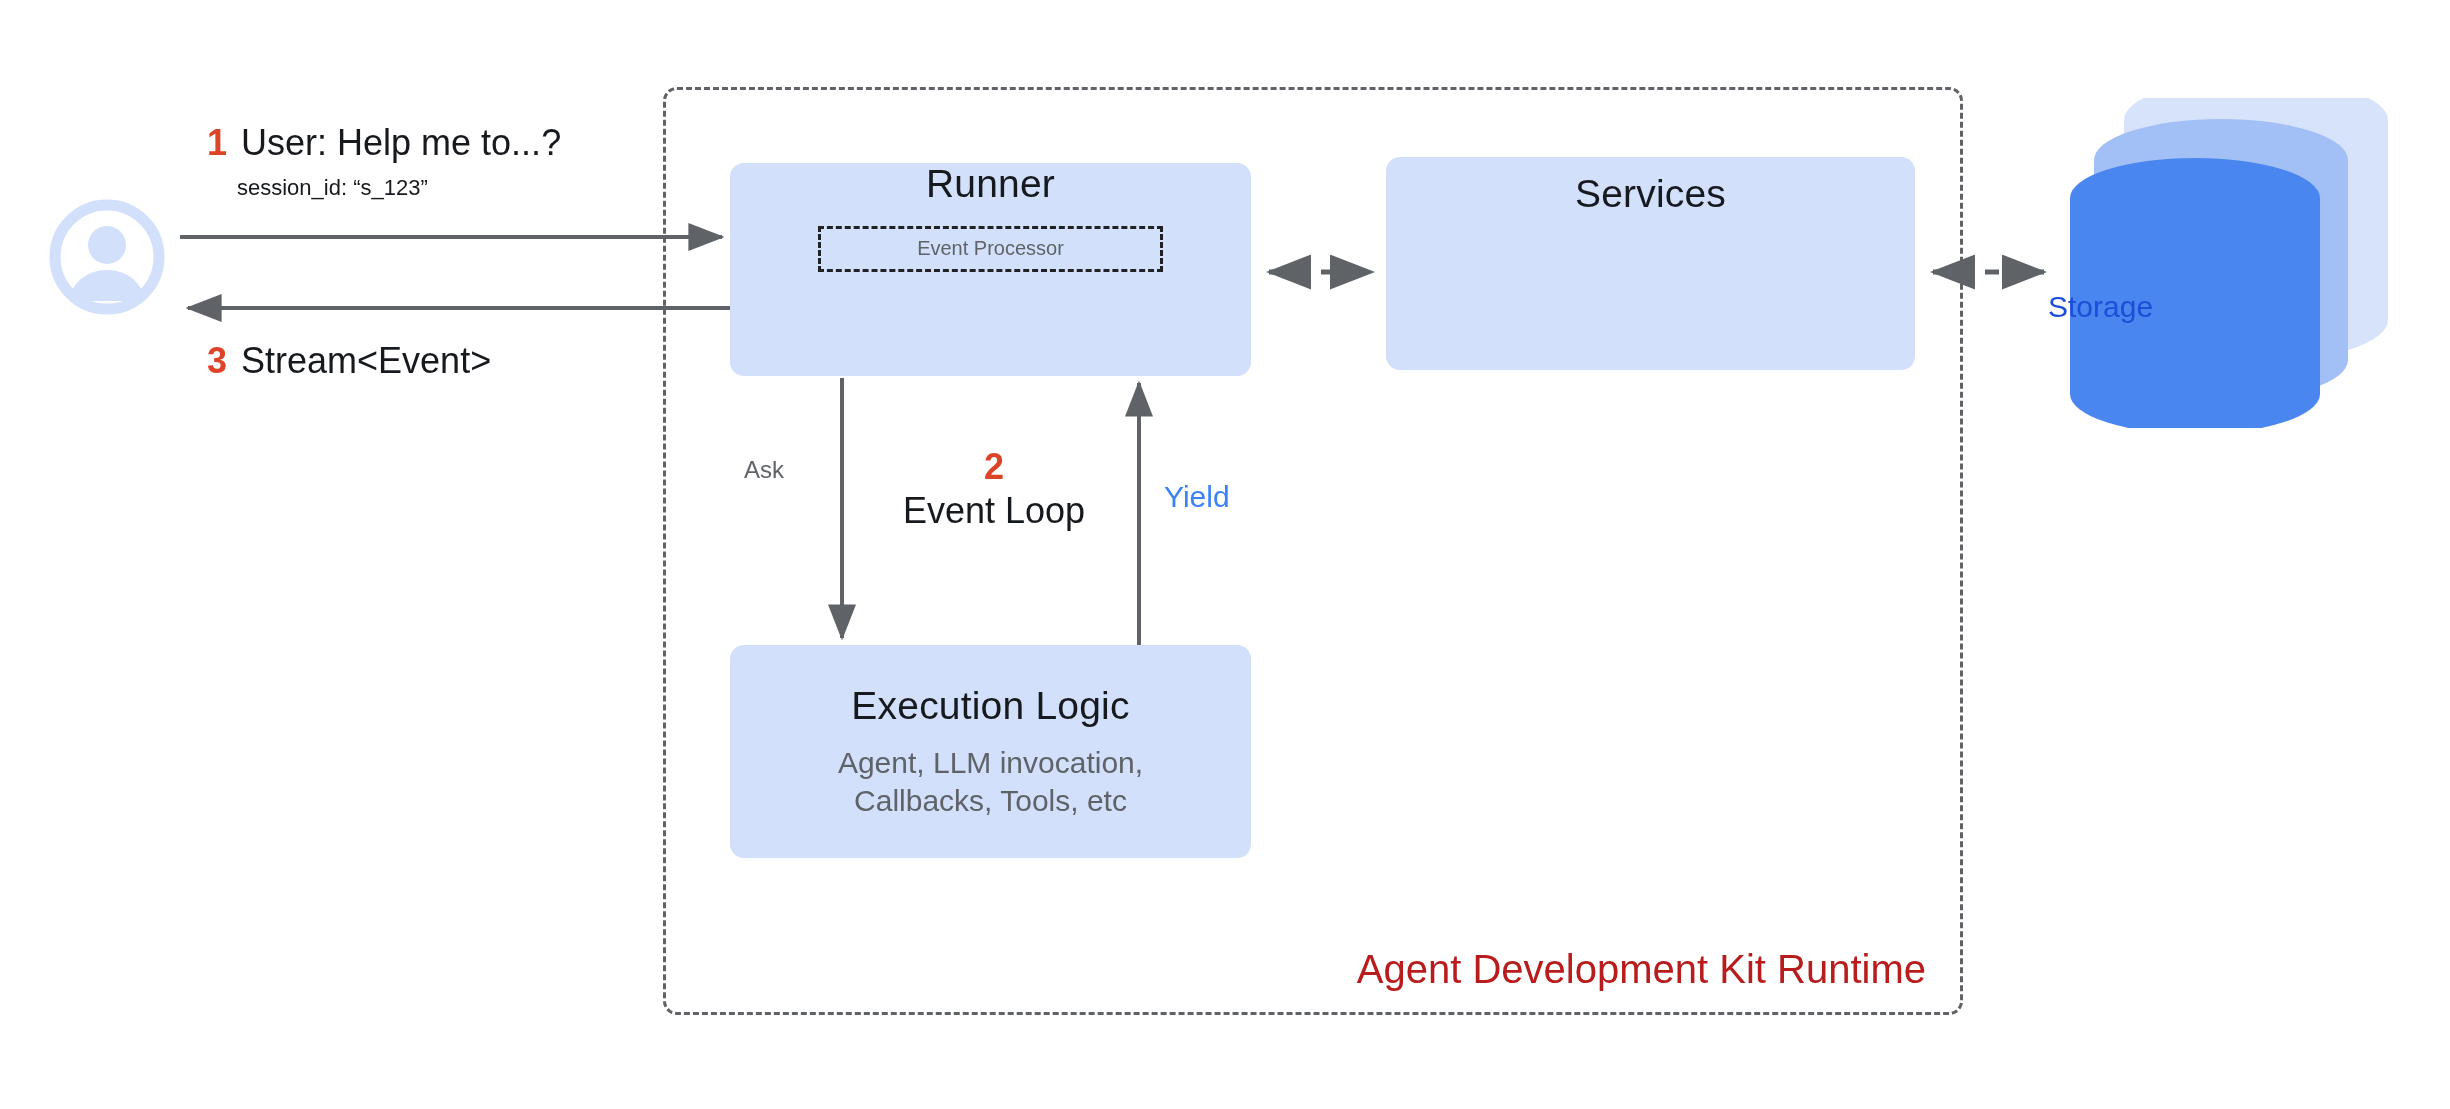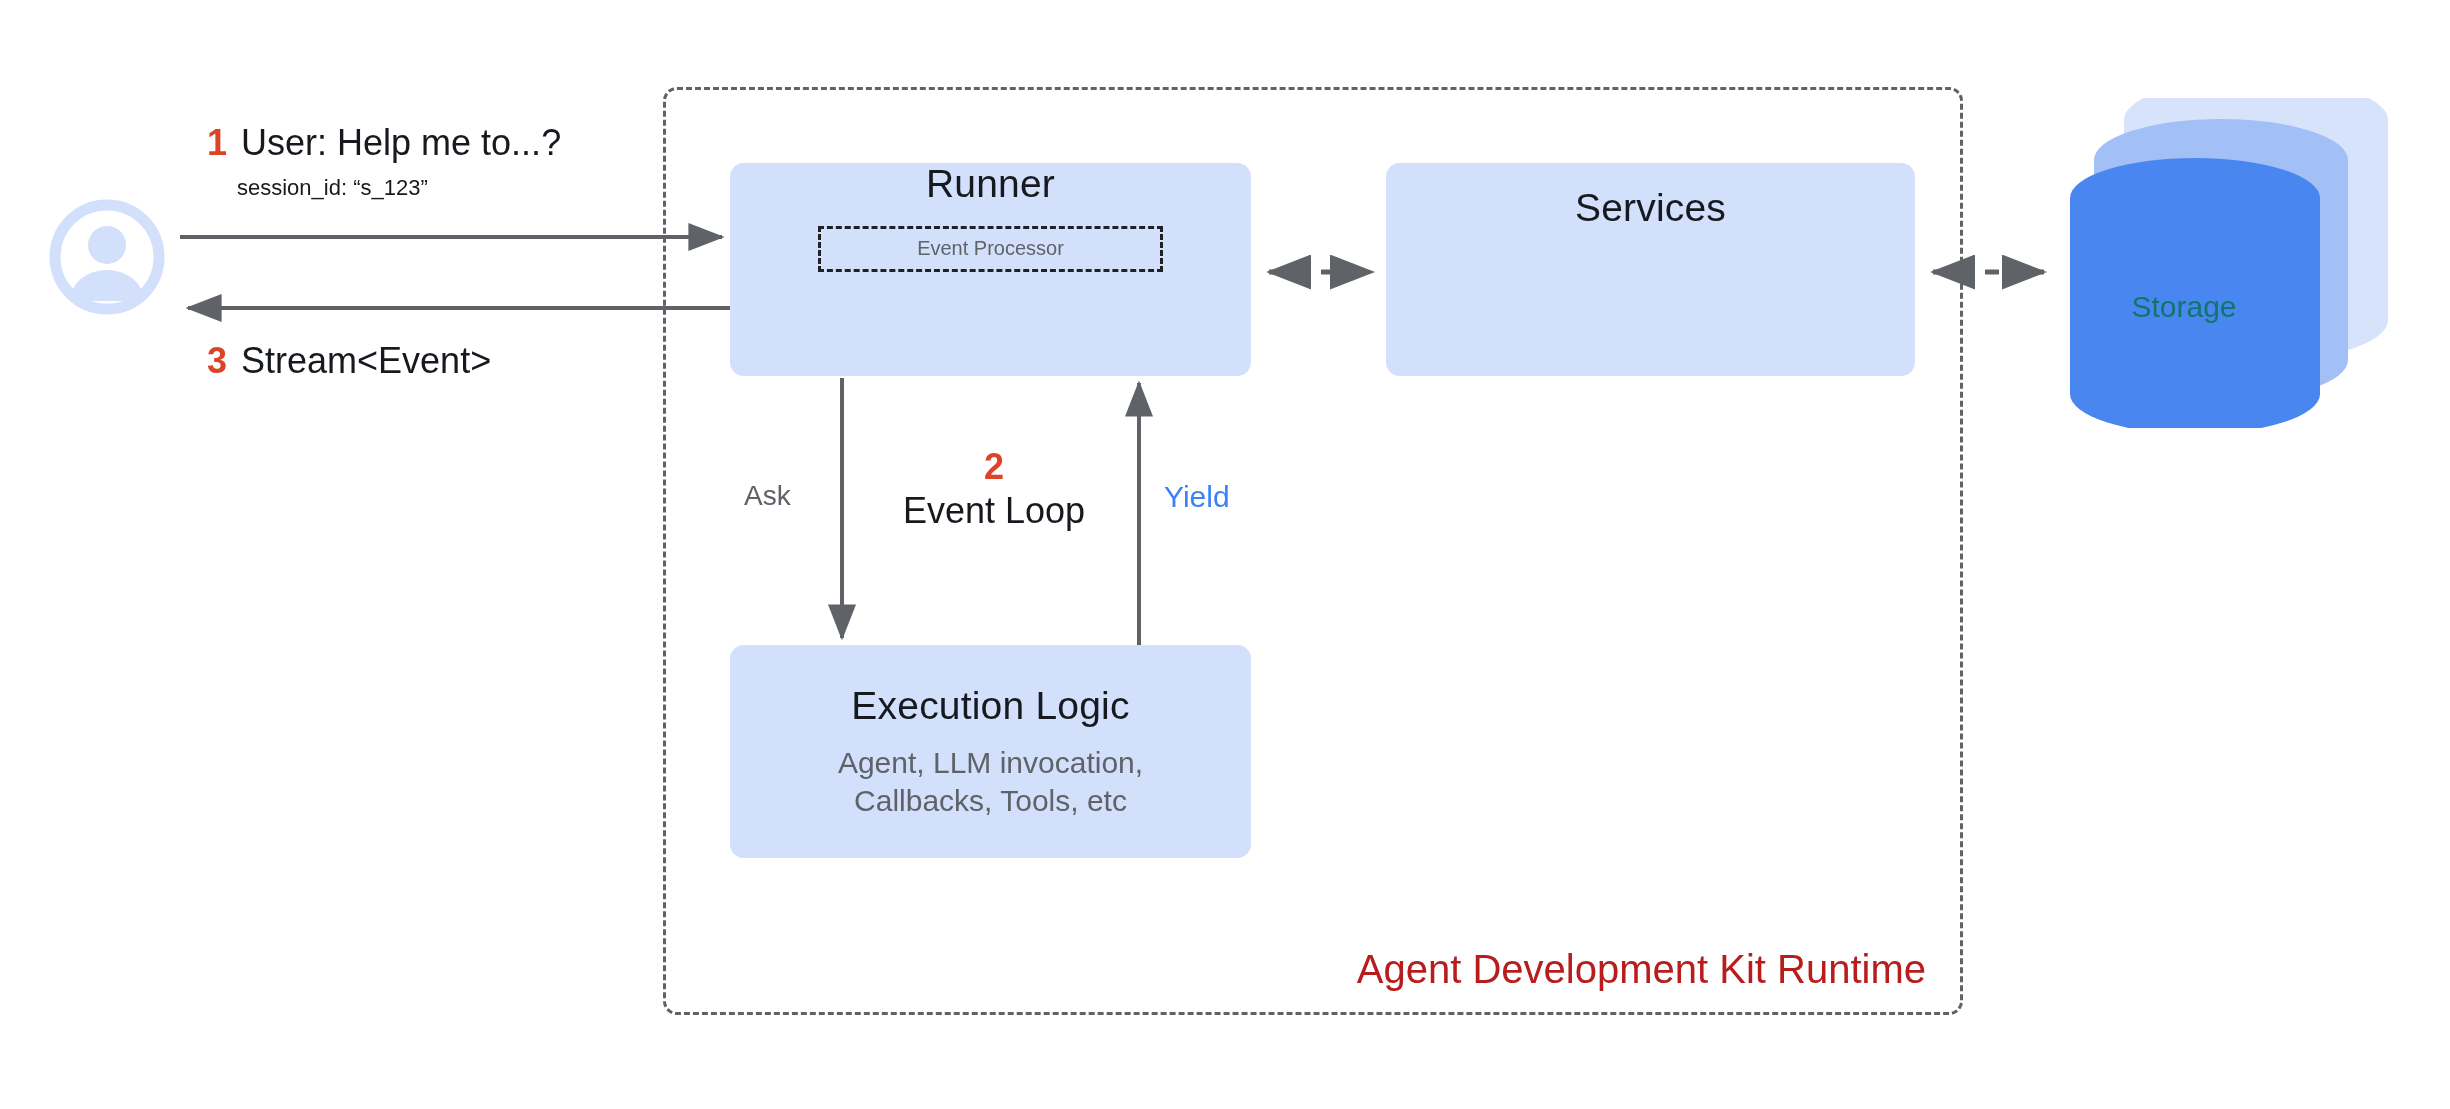--- a/index.html
+++ b/index.html
@@ -72,24 +72,24 @@
     align-items: center;
     justify-content: center;
     color: #5f6368;
     font-size: 20px;
     white-space: nowrap;
   }
 
   
   #services-node {
     left: 1386px;
-    top: 163px;
+    top: 157px;
     width: 529px;
     height: 213px;
-    padding-top: 24px;
+    padding-top: 16px;
   }
   #services-node .node-sub { margin-top: 12px; }
 
   
   #execlogic-node {
     left: 730px;
     top: 645px;
     width: 521px;
     height: 213px;
     padding-top: 40px;
@@ -152,23 +152,23 @@
   }
   #stream-label-3 {
     left: 207px;
     top: 340px;
     display: flex;
     align-items: baseline;
     gap: 14px;
   }
   #ask-edge-label {
     left: 744px;
-    top: 480px;
+    top: 456px;
     color: #5f6368;
-    font-size: 28px;
+    font-size: 24px;
   }
   #yield-edge-label {
     left: 1164px;
     top: 480px;
     color: #3b82f6;
     font-size: 30px;
   }
   #event-loop-label {
     left: 889px;
     top: 448px;
@@ -189,22 +189,21 @@
     left: 2048px;
     top: 98px;
     width: 340px;
     height: 330px;
   }
   #storage-label {
     position: absolute;
     left: 0;
     top: 192px;
     width: 272px;
-    text-align: center;
-    color: #0f766e;
+    color: #1d4ed8;
     font-size: 30px;
     pointer-events: none;
   }
 </style>
 </head>
 <body>
 
 <div id="stage">
 
   <svg id="wires" viewBox="0 0 2450 1109" xmlns="http://www.w3.org/2000/svg">

